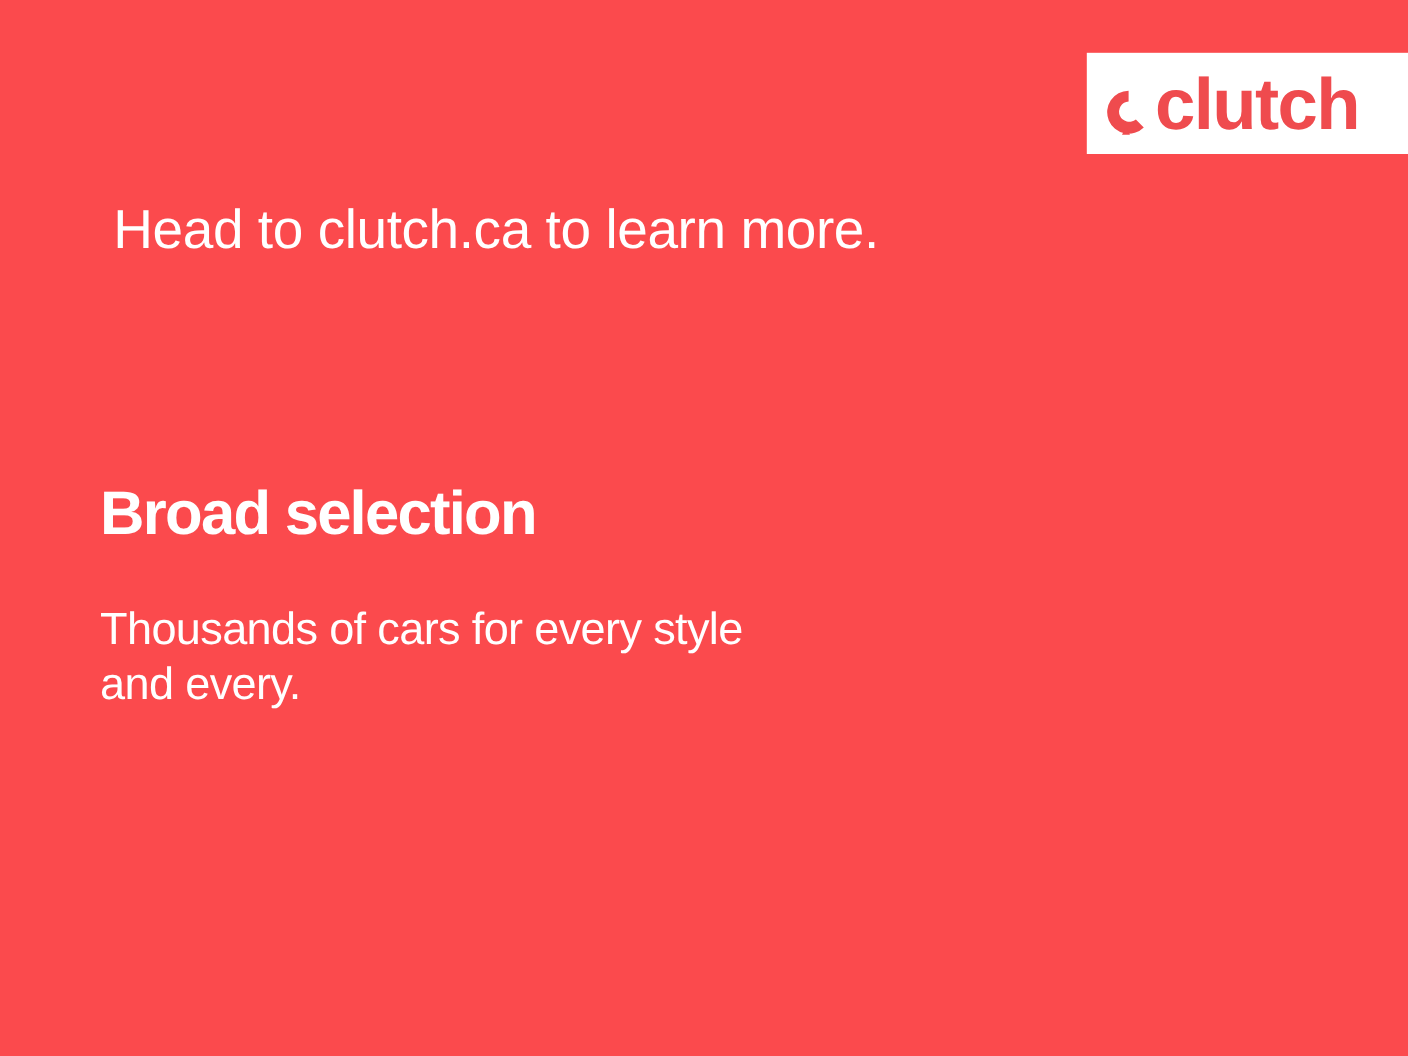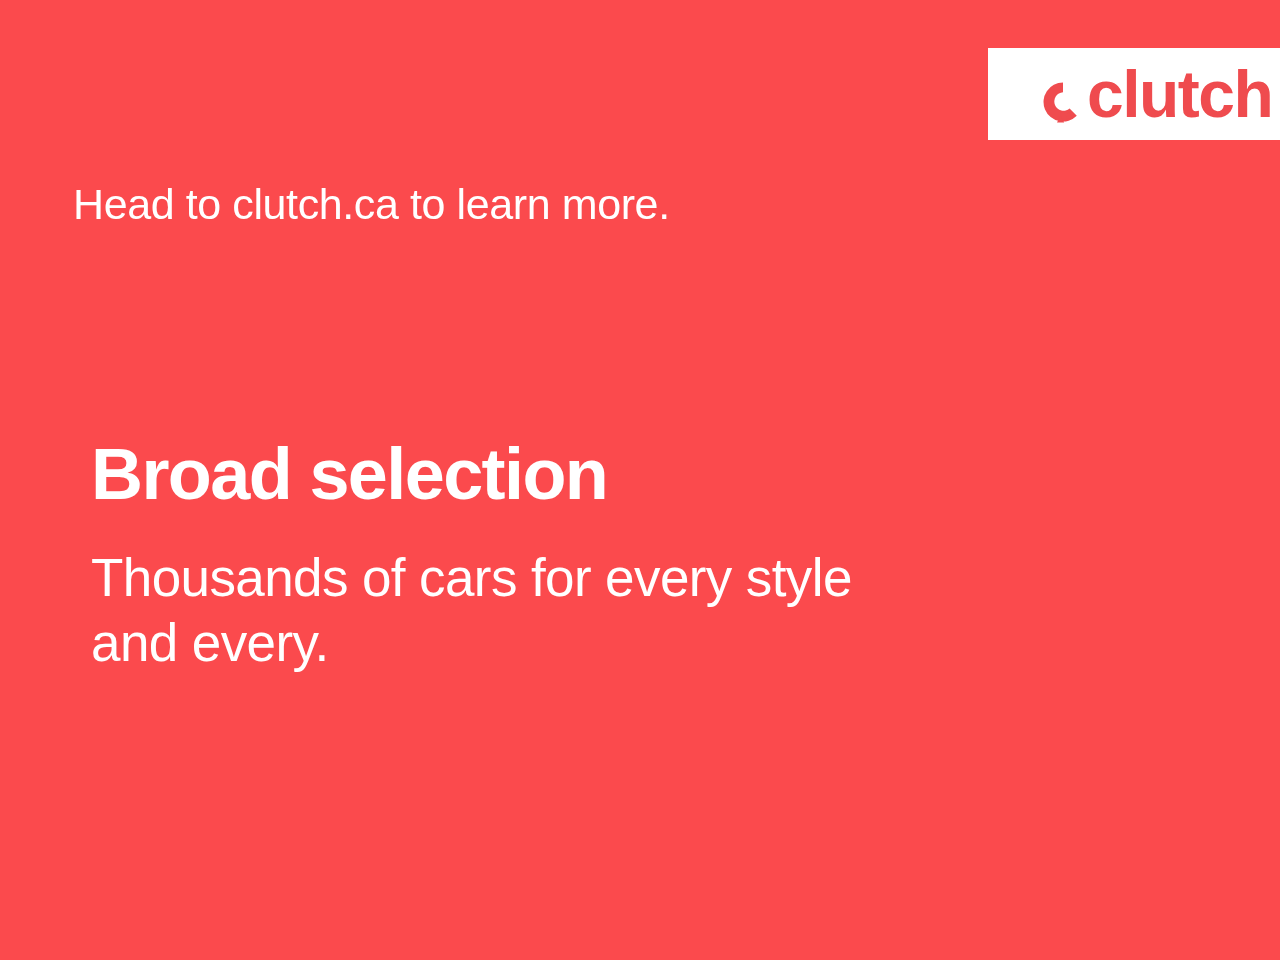--- a/index.html
+++ b/index.html
@@ -27,21 +27,21 @@
   .logo-plate {
     position: absolute;
     left: 988px;
     top: 48px;
     width: 292px;
     height: 92px;
     background: #ffffff;
     display: flex;
     align-items: center;
     justify-content: flex-start;
-    padding-left: 52px;
+    padding-left: 15px;
     box-sizing: border-box;
   }
   .logo-lockup {
     display: flex;
     align-items: baseline;
     line-height: 1;
   }
   .logo-mark {
     width: 46px;
     height: 46px;
@@ -57,49 +57,49 @@
     font-weight: bold;
     letter-spacing: -1.5px;
     color: #ef4b4e;
     line-height: 1;
     display: block;
   }
 
   
   .eyebrow {
     position: absolute;
-    left: 73px;
+    left: 103px;
     top: 180px;
-    font-size: 43px;
+    font-size: 50px;
     font-weight: normal;
     letter-spacing: -0.4px;
     color: #ffffff;
     line-height: 1.15;
     white-space: nowrap;
   }
 
   .headline {
     position: absolute;
     left: 91px;
     top: 437px;
-    font-size: 72px;
+    font-size: 56px;
     font-weight: bold;
     letter-spacing: -1.6px;
     color: #ffffff;
     line-height: 1.05;
     white-space: nowrap;
     margin: 0;
   }
 
   .subhead {
     position: absolute;
     left: 91px;
     top: 546px;
     width: 960px;
-    font-size: 53px;
+    font-size: 41px;
     font-weight: normal;
     letter-spacing: -0.6px;
     color: #ffffff;
     line-height: 1.22;
     margin: 0;
   }
   .subhead .line {
     display: block;
     white-space: nowrap;
   }

